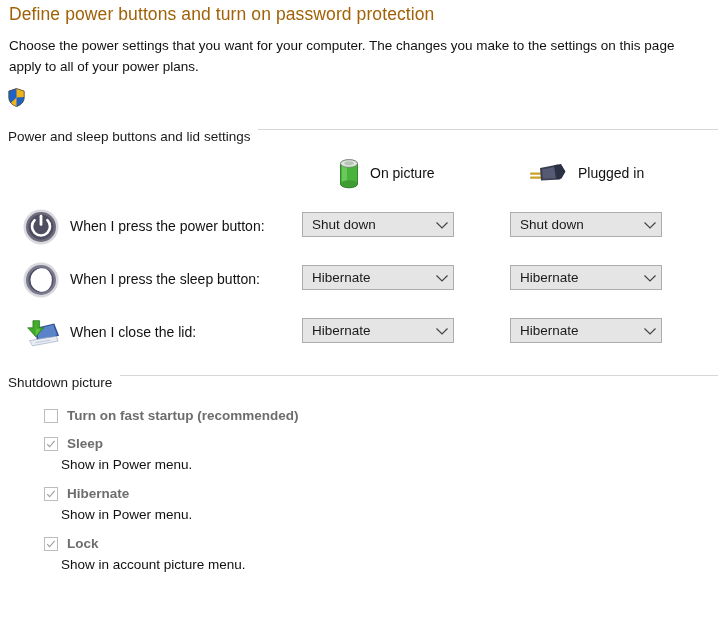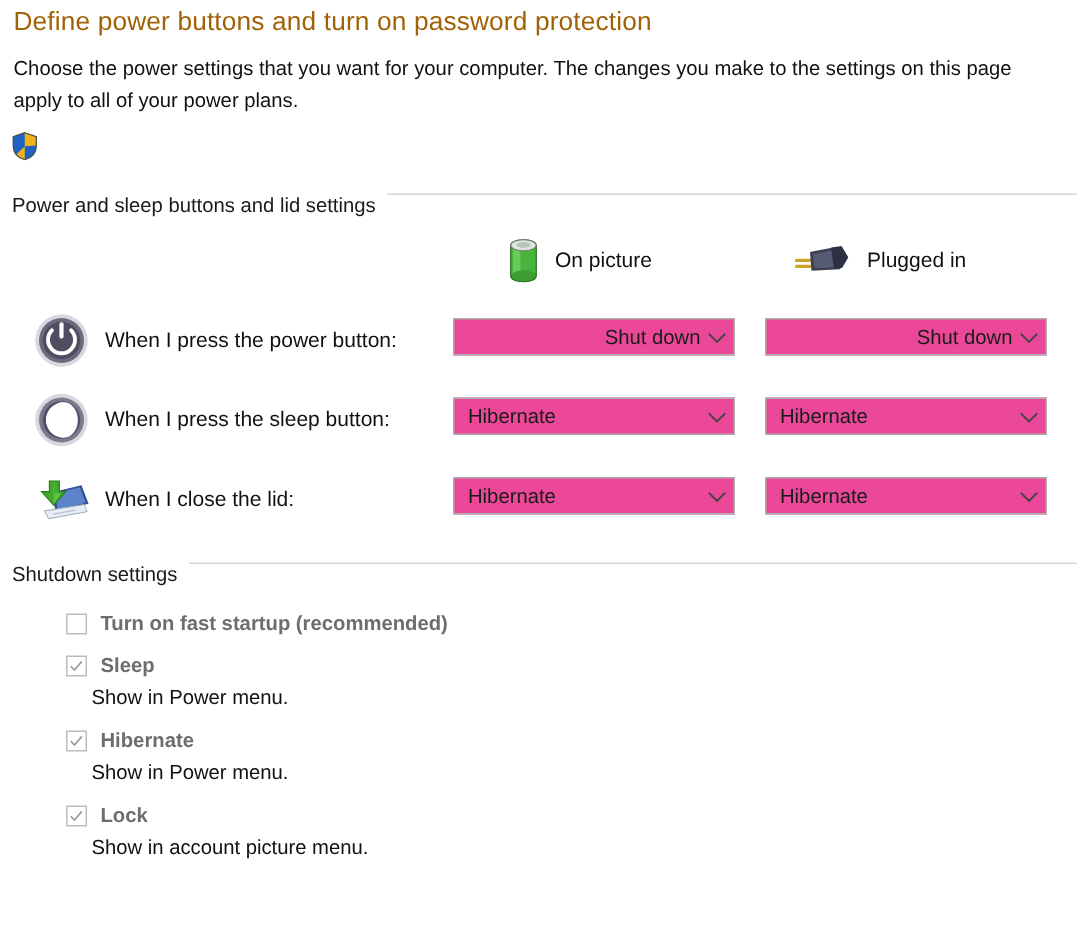--- a/index.html
+++ b/index.html
@@ -105,21 +105,21 @@
   }
   .battery-icon, .plug-icon { display: block; flex: 0 0 auto; }
 
   
   .setting-row {
     position: absolute;
     left: 0;
     width: 718px;
     height: 46px;
   }
-  #row-power { top: 206px; text-align: right; }
+  #row-power { top: 206px; }
   #row-sleep { top: 259px; }
   #row-lid   { top: 312px; }
 
   .row-icon {
     position: absolute;
     left: 22px;
     top: 2px;
     width: 38px;
     height: 38px;
     display: block;
@@ -130,23 +130,23 @@
     top: 12px;
     font-size: 14px;
     color: #111111;
     white-space: nowrap;
   }
 
   
   .combo {
     position: absolute;
     top: 6px;
-    width: 188px;
+    width: 152px;
     height: 25px;
-    background: #ec4899;
+    background: #e5e5e5;
     border: 1px solid #adadad;
     box-sizing: border-box;
     display: flex;
     align-items: center;
     cursor: default;
   }
   .combo.col-a { left: 302px; }
   .combo.col-b { left: 510px; }
   .combo .cval {
     font-size: 13.5px;
@@ -323,21 +323,21 @@
   </div>
   <div class="combo col-b">
     <span class="cval">Hibernate</span>
     <svg class="chev" viewBox="0 0 22 23">
       <path d="M5.5 9.5 L11 15 L16.5 9.5" fill="none" stroke="#444444" stroke-width="1.2"></path>
     </svg>
   </div>
 </div>
 
 <div class="group-head" id="grp-shutdown">
-  <span class="glabel">Shutdown settings</span>
+  <span class="glabel">Shutdown picture</span>
   <span class="gline"></span>
 </div>
 
 <div class="check-list">
 
   <div class="check-item sp-fast">
     <div class="check-line">
       <span class="cbox"></span>
       <span class="cb-label">Turn on fast startup (recommended)</span>
     </div>

